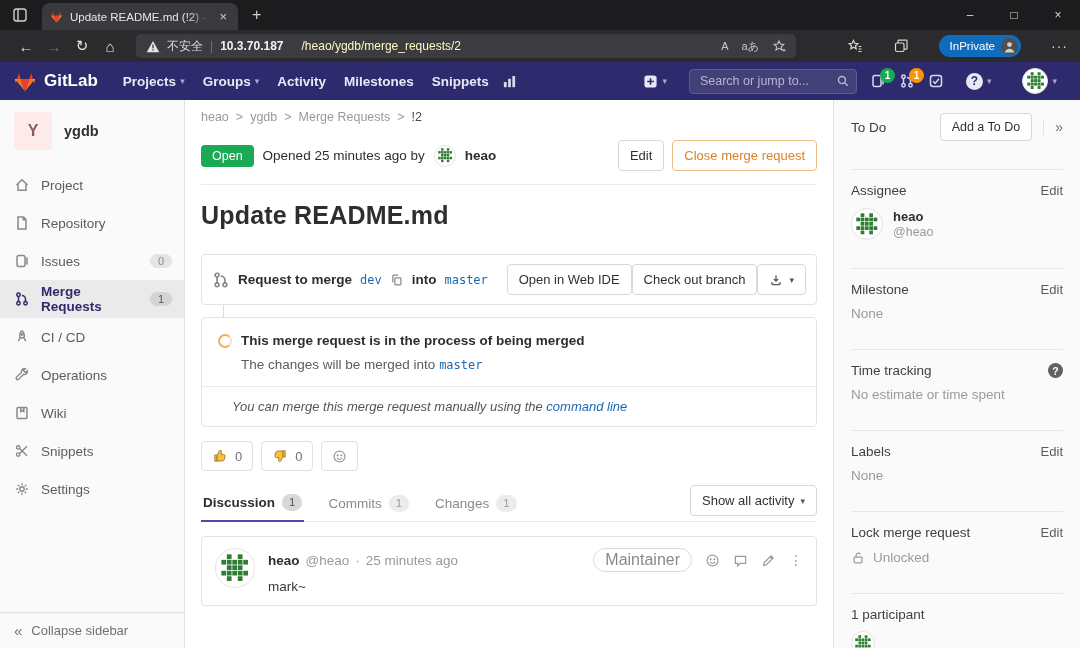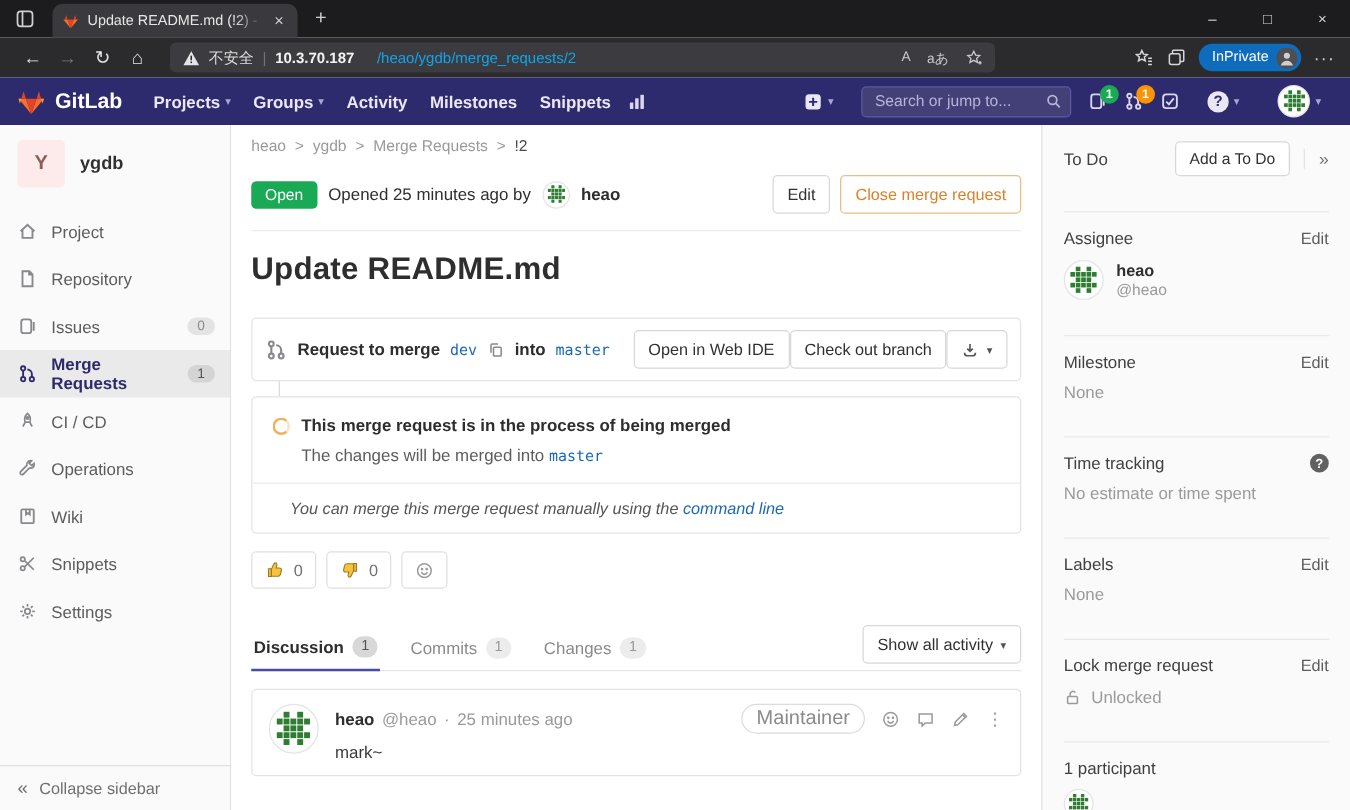--- a/index.html
+++ b/index.html
@@ -23,23 +23,23 @@
 
   
   .toolbar { height:32px; background:#2b2b2e; display:flex; align-items:center; padding:0 12px; color:#e3e3e3; }
   .nav-ic { width:28px; height:28px; display:flex; align-items:center; justify-content:center; font-size:15px; }
   .nav-ic.dim { color:#77777a; }
   .url-pill { width:660px; height:24px; margin-left:12px; background:#3c3c40; border-radius:5px;
     display:flex; align-items:center; padding:0 10px; font-size:12px; gap:7px; }
   .warn-txt { color:#dcdcdc; }
   .url-sep { color:#737376; }
   .url-host { color:#f3f3f3; font-weight:700; }
-  .url-path { color:#0ea5e9;padding-left:18px; }
+  .url-path { color:#fef9c3;padding-left:18px; }
   .pill-right { margin-left:auto; display:flex; gap:13px; color:#c9c9cc; align-items:center; font-size:11px; }
-  .tb-right { margin-left:auto; display:flex; align-items:center; gap:10px; }
+  .tb-right { margin-left:auto; display:flex; align-items:center; gap:30px; }
   .inprivate { height:22px; background:#0f6cbd; border-radius:11px; color:#fff; font-size:11.5px;
     display:flex; align-items:center; gap:6px; padding:0 3px 0 11px; }
   .tb-dots { color:#d6d6d6; font-size:14px; letter-spacing:1px; }
 
   
   .gl-navbar { height:38px; background:#2d2a6e; display:flex; align-items:center; padding:0 14px; }
   .brand { display:flex; align-items:center; gap:8px; color:#fff; font-size:17px; font-weight:700; margin-right:16px;text-align:center; }
   .gl-item { color:#eae8f6; font-size:13.5px; font-weight:600; padding:0 9px; display:flex; align-items:center; gap:4px; }
   .gl-caret { color:#aaa6d2; font-size:9px; }
   .gl-chart { margin-left:4px; color:#d9d6ee; }
@@ -103,21 +103,21 @@
   .box2-top { padding:15px 16px 14px; }
   .status-line { display:flex; align-items:center; gap:9px; font-weight:700; font-size:13.5px; color:#2e2e2e; }
   .spinner { width:14px; height:14px; border:2px solid #f2b05e; border-right-color:#fbe3c3; border-radius:50%; }
   .status-sub { margin:9px 0 0 23px; color:#5c5c5c; font-size:13.5px; }
   .box2-bottom { border-top:1px solid #ececec; padding:12px 16px 12px 30px; font-style:italic;
     font-size:13px; color:#555; }
   .link { color:#1b69b6; }
   .awards { margin-top:14px; display:flex; gap:8px; }
   .award-btn { height:30px; border:1px solid #e0e0e0; border-radius:4px; background:#fff;
     display:inline-flex; align-items:center; gap:7px; padding:0 10px; font-size:13px; color:#707070; }
-  .tabs { margin-top:29px; display:flex; align-items:flex-end; border-bottom:1px solid #e7e7e7; }
+  .tabs { margin-top:14px; display:flex; align-items:flex-end; border-bottom:1px solid #e7e7e7; }
   .tab-item { padding:8px 2px 9px; margin-right:22px; font-size:13.5px; color:#8a8a8a;
     display:flex; gap:7px; align-items:center; }
   .tab-item.active { color:#2e2e2e; font-weight:700; border-bottom:2px solid #4b4ba3; margin-bottom:-1px; }
   .tab-badge { background:#ececec; color:#999; border-radius:9px; padding:0 7px; font-size:11.5px;
     line-height:17px; font-weight:400; }
   .tab-item.active .tab-badge { background:#d8d8d8; color:#555; }
   .activity-btn { margin-left:auto; margin-bottom:5px; }
   .comment { margin-top:14px; border:1px solid #e3e3e3; border-radius:4px; padding:11px 13px; display:flex; gap:13px; }
   .c-main { flex:1; min-width:0; }
   .c-head { display:flex; align-items:center; gap:6px; font-size:13.5px; color:#9a9a9a; }

